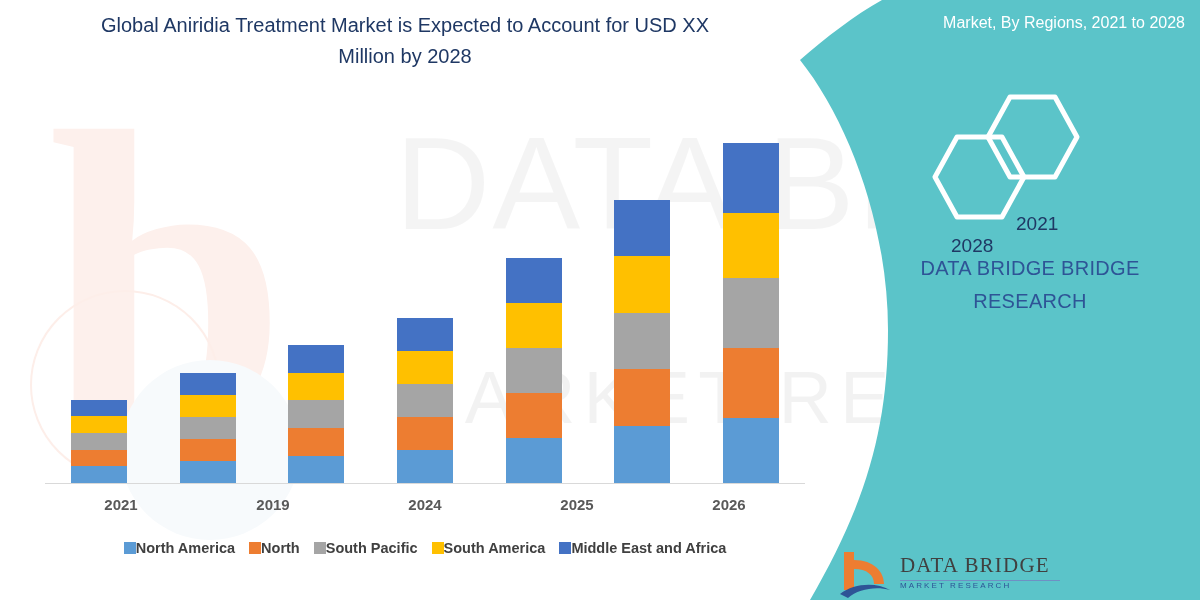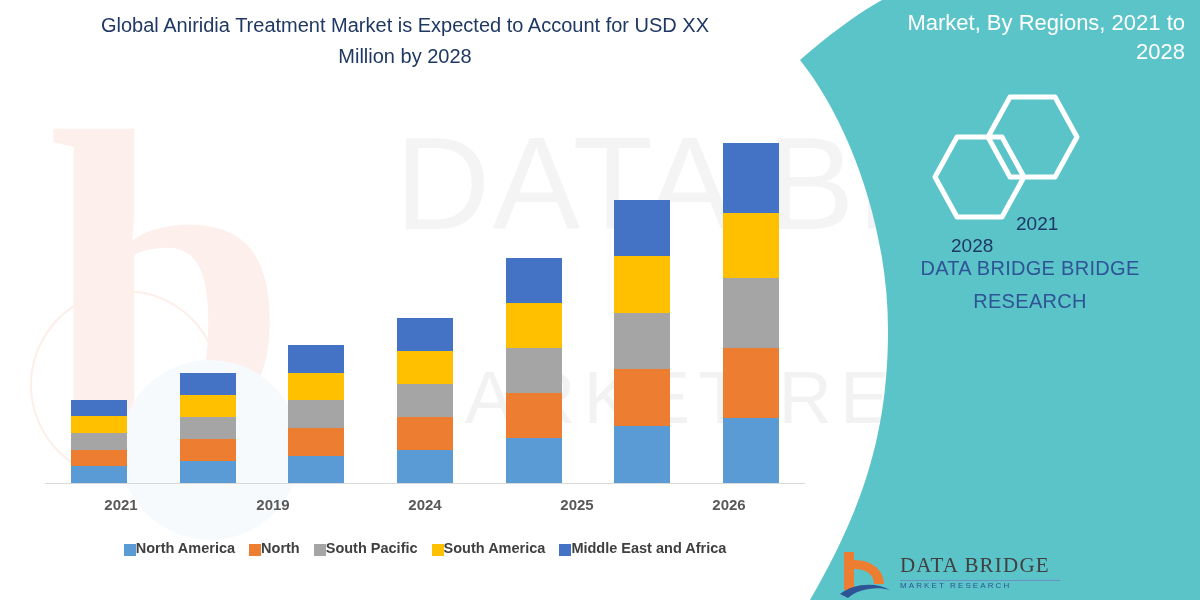--- a/index.html
+++ b/index.html
@@ -72,33 +72,33 @@
   }
   .xlabel {
     width:108px; text-align:center; color:#595959; font-size:15px; font-weight:700;
   }
 
   
   .legend {
     position:absolute; left:45px; top:540px; width:760px;
     display:flex; justify-content:center; align-items:center; gap:14px;
   }
-  .legend-item { display:flex; align-items:flex-end; }
+  .legend-item { display:flex; align-items:center; }
   .legend-swatch { width:12px; height:12px; display:block; }
   .legend-label { color:#404040; font-size:14.5px; font-weight:700; white-space:nowrap; }
 
   
   .teal-panel {
     position:absolute; left:770px; top:0; width:430px; height:600px;
     pointer-events:none;
   }
   .teal-panel svg { display:block; }
   .panel-head {
     position:absolute; left:855px; top:8px; width:330px;
-    text-align:right; color:#ffffff; font-size:22px; line-height:29px; font-weight:400;
+    text-align:right; color:#ffffff; font-size:16px; line-height:29px; font-weight:400;
   }
   .brand-text {
     position:absolute; left:875px; top:252px; width:310px;
     text-align:center; color:#2e5496; font-size:20px; line-height:33px;
     font-weight:400; letter-spacing:0.3px;
   }
   .hexwrap { position:absolute; left:915px; top:85px; width:200px; height:140px; }
   .hex-label {
     position:absolute; color:#1f3864; font-size:19px; font-weight:400;
   }

